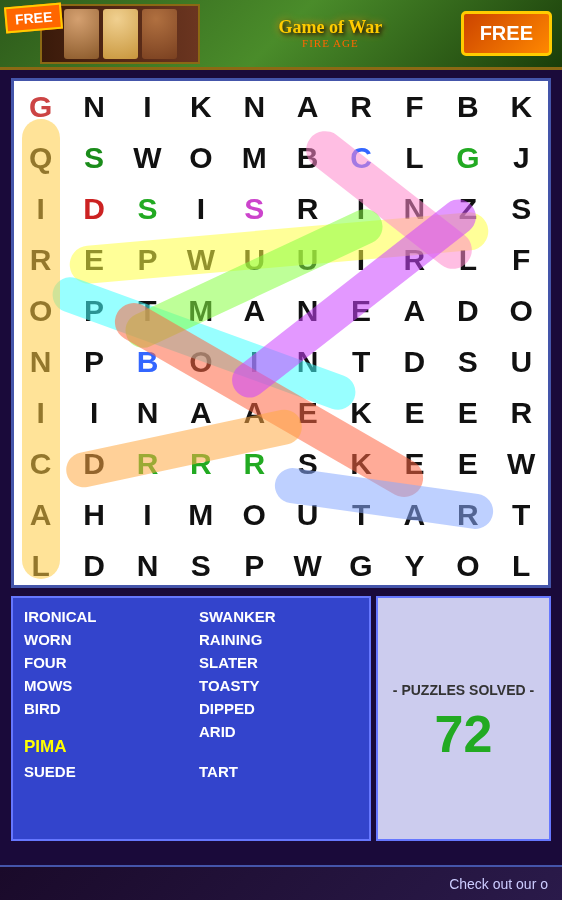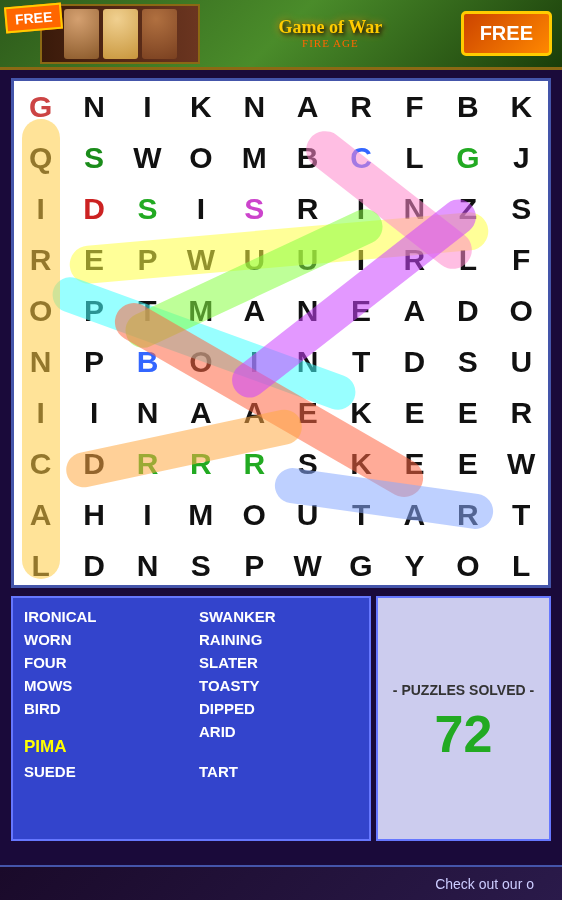--- a/index.html
+++ b/index.html
@@ -185,21 +185,21 @@
       position: absolute;
       bottom: 0;
       left: 0;
       width: 562px;
       height: 35px;
       background: linear-gradient(135deg, #1a0a2a, #2a1a4a);
       border-top: 2px solid #4455aa;
       display: flex;
       align-items: center;
       justify-content: flex-end;
-      padding-right: 28px;
+      padding-right: 14px;
     }
     #footer .footer-text {
       color: #ccccff;
       font-size: 14px;
     }
   </style>
 </head>
 <body>
 
 <div id="ad-banner">

